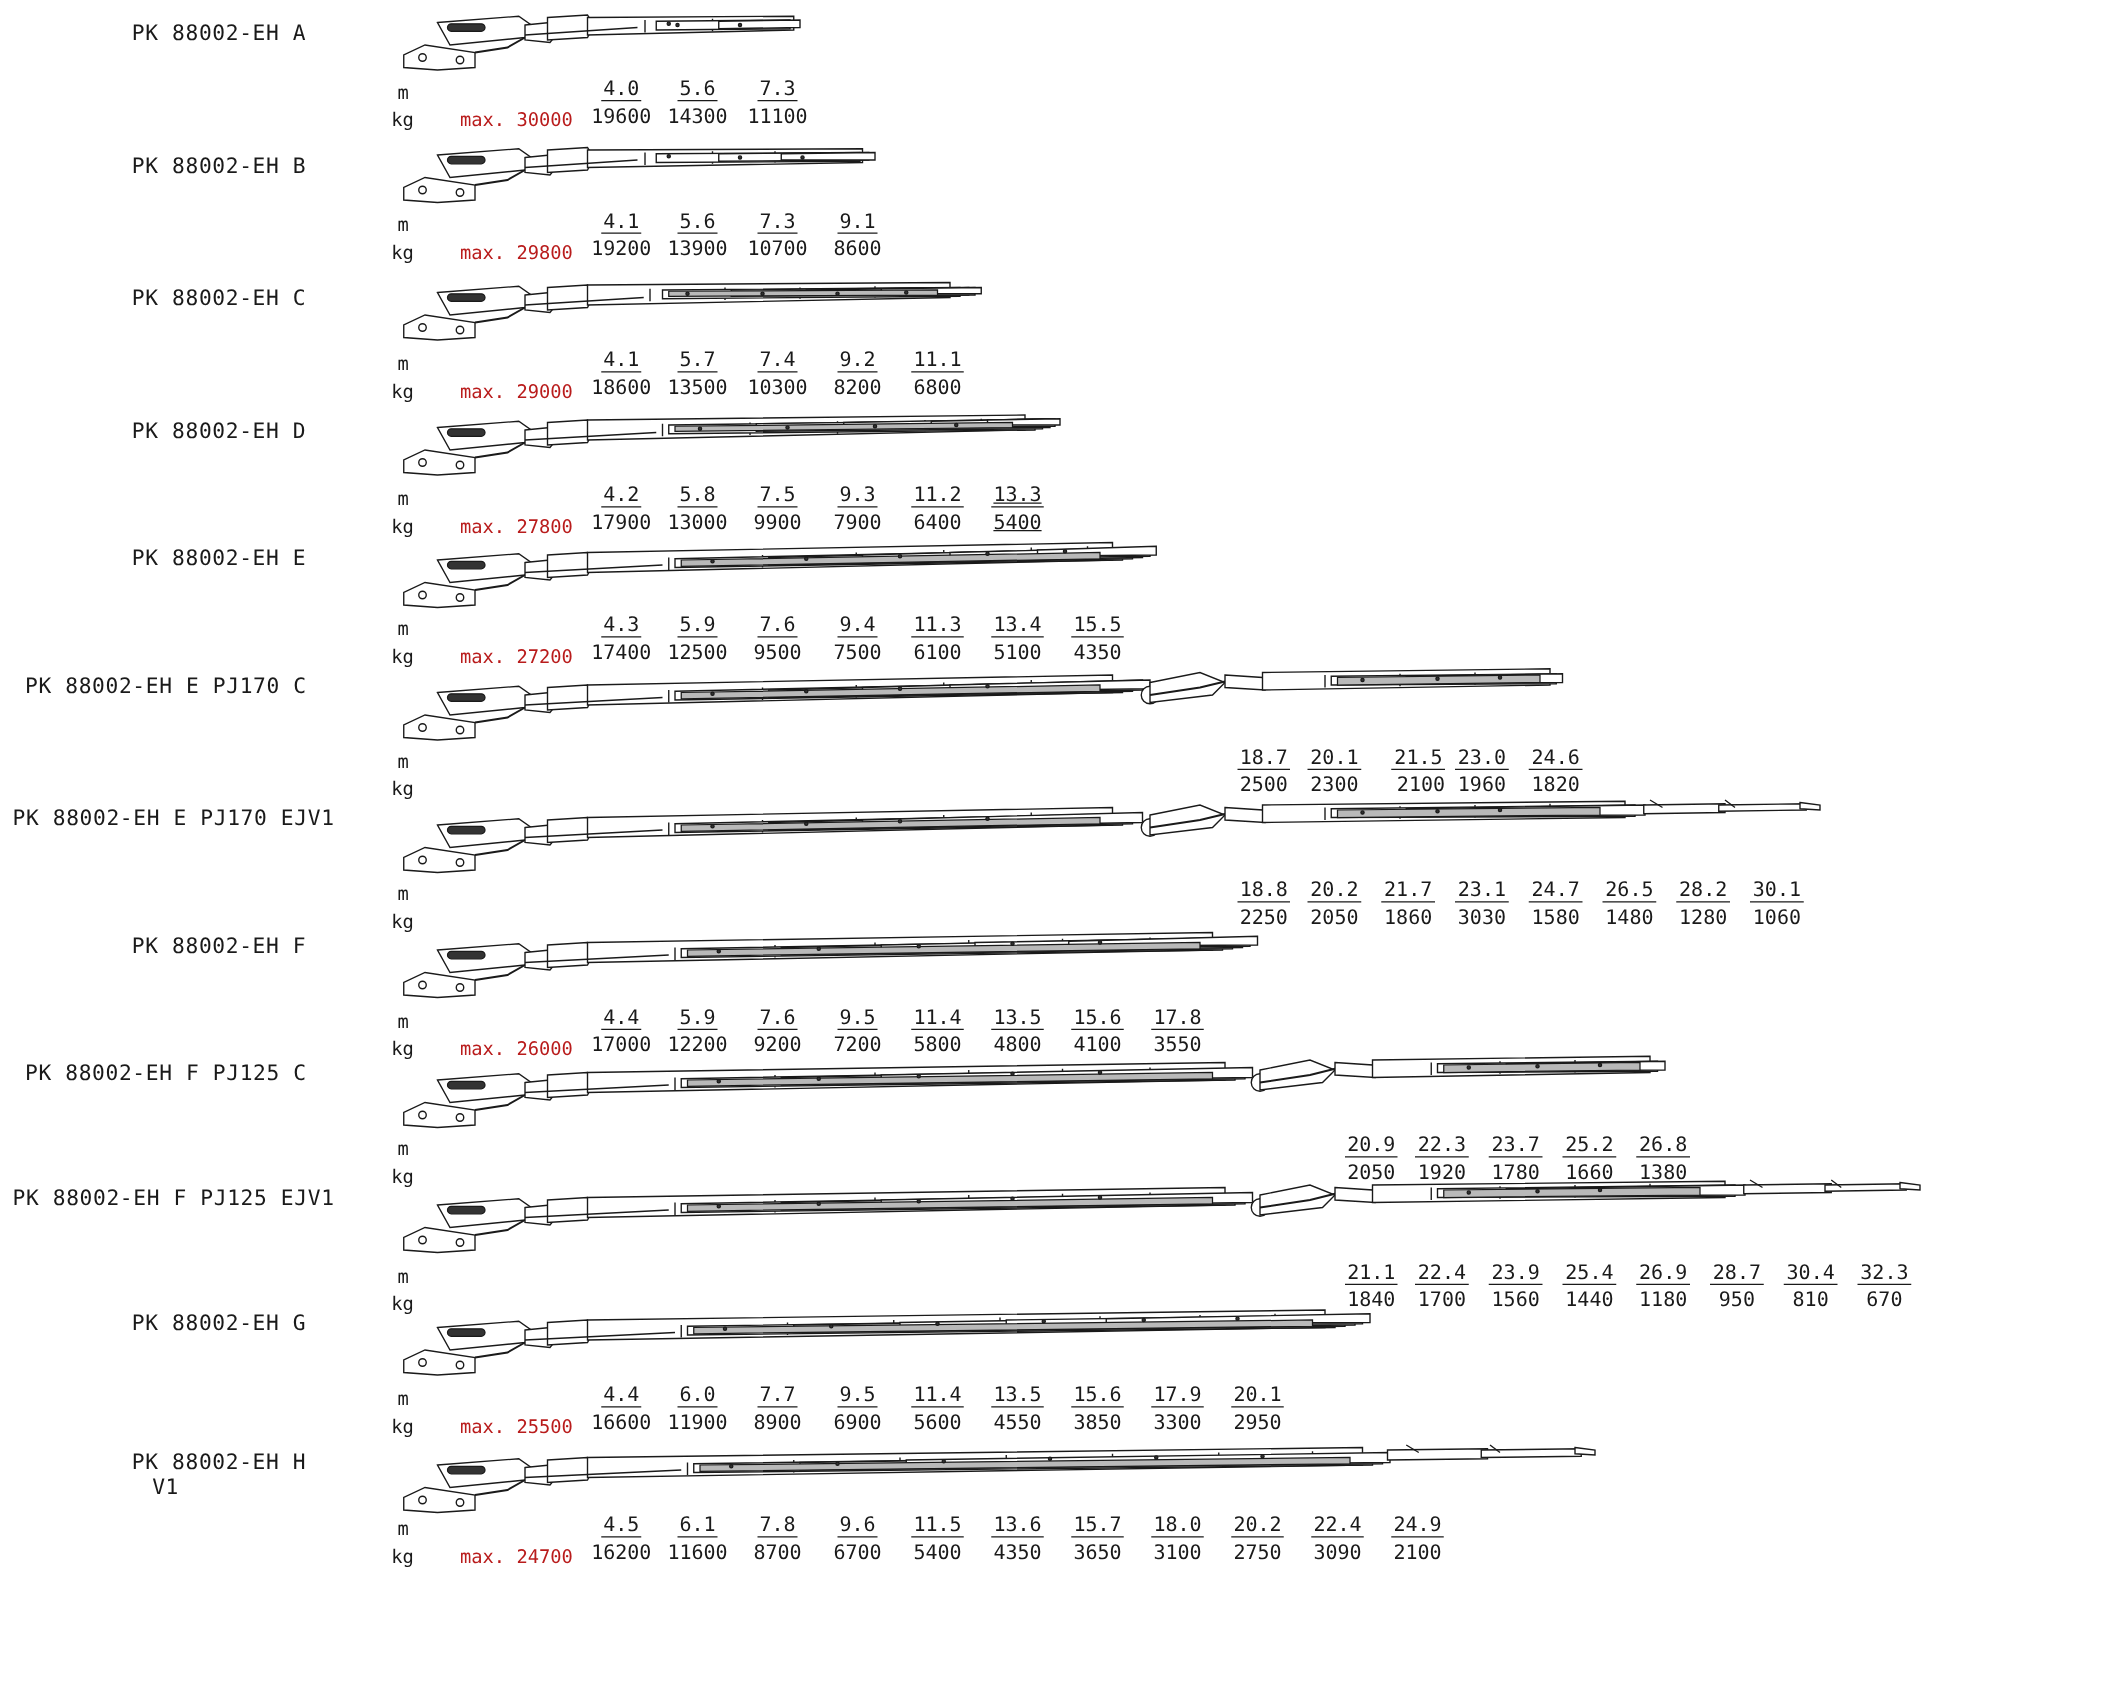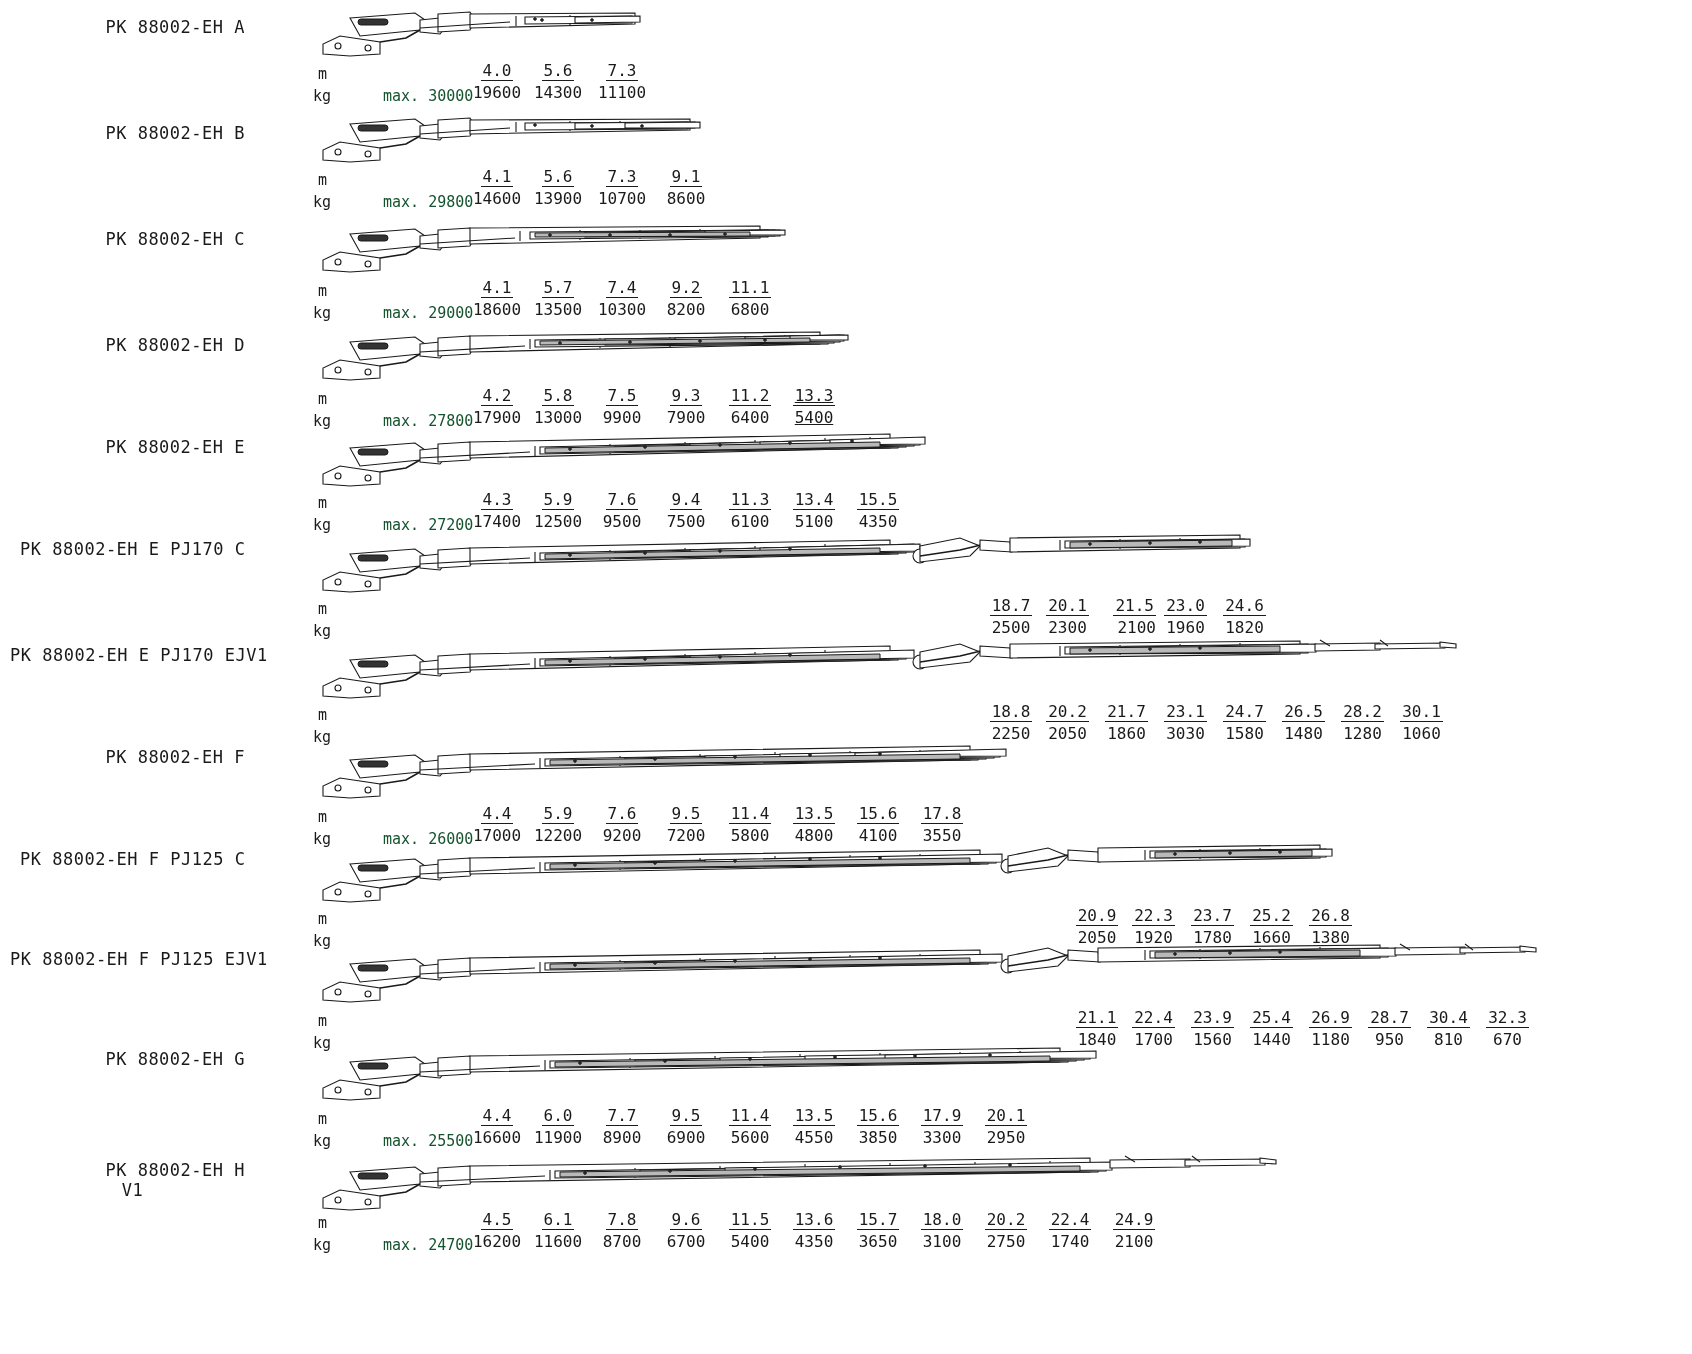--- a/index.html
+++ b/index.html
@@ -42,22 +42,21 @@
   }
   .unit-m, .unit-kg {
     position: absolute;
     font-size: 15px;
     color: #1a1a1a;
   }
   .max-label {
     position: absolute;
     font-size: 15px;
     white-space: pre;
-    color: #14532d;
-    margin-left: 15px;
+    color: #b91c1c;
   }
   .data-table {
     position: absolute;
     display: flex;
     flex-direction: row;
     align-items: flex-start;
   }
   .data-col {
     display: flex;
     flex-direction: column;
@@ -154,21 +153,21 @@
           <path d="M100,20 L190,14" class="ln"></path>
         </g>
       </svg>
     </div>
     <div class="unit-m" style="left:318px; top:65px;">m</div>
     <div class="unit-kg" style="left:313px; top:87px;">kg</div>
     <div class="max-label" style="left:368px; top:87px;"><span>max.</span> <span>29800</span></div>
     <div class="data-table" style="left:468px; top:62px;">
       <div class="data-col" style="width:58px;">
           <span class="reach-val">4.1</span>
-          <span class="cap-val">14600</span>
+          <span class="cap-val">19200</span>
         </div>
       <div class="data-col" style="width:64px;">
           <span class="reach-val">5.6</span>
           <span class="cap-val">13900</span>
         </div>
       <div class="data-col" style="width:64px;">
           <span class="reach-val">7.3</span>
           <span class="cap-val">10700</span>
         </div>
       <div class="data-col" style="width:64px;">
@@ -867,21 +866,21 @@
       <div class="data-col" style="width:64px;">
           <span class="reach-val">18.0</span>
           <span class="cap-val">3100</span>
         </div>
       <div class="data-col" style="width:64px;">
           <span class="reach-val">20.2</span>
           <span class="cap-val">2750</span>
         </div>
       <div class="data-col" style="width:64px;">
           <span class="reach-val">22.4</span>
-          <span class="cap-val">1740</span>
+          <span class="cap-val">3090</span>
         </div>
       <div class="data-col" style="width:64px;">
           <span class="reach-val">24.9</span>
           <span class="cap-val">2100</span>
         </div>
     </div>
   </div>
 
 </div>
 

